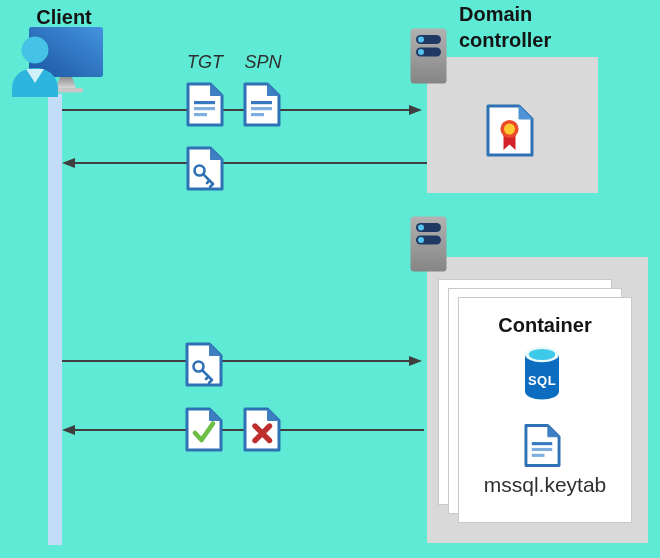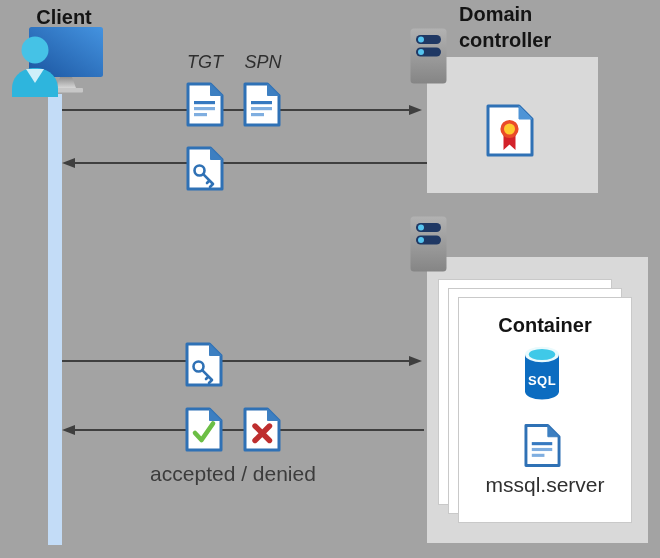--- a/index.html
+++ b/index.html
@@ -1,17 +1,17 @@
 <!DOCTYPE html>
 <html><head>
 <meta charset="utf-8">
 <style>
   html,body{margin:0;padding:0;background:#fff;}
   .canvas{
-    position:relative;width:660px;height:558px;background:#a3a3a3;
+    position:relative;width:660px;height:558px;background:#5eead4;
     font-family:"Liberation Sans",sans-serif;overflow:hidden;
   }
   .abs{position:absolute;}
   .heading{font-weight:700;font-size:20px;color:#141414;line-height:1.3;}
   .small-label{font-size:18px;color:#2e2e2e;font-style:italic;}
   .caption{font-size:21px;color:#3c3c3c;}
   .box{position:absolute;background:#D9D9D9;}
   .card{position:absolute;width:174px;height:226px;background:#ffffff;border:1px solid #c9c9c9;box-sizing:border-box;}
   .line{position:absolute;height:2px;background:#3F3F3F;}
   .ah-r{position:absolute;width:0;height:0;border-top:5px solid transparent;border-bottom:5px solid transparent;border-left:13px solid #3F3F3F;}
@@ -128,21 +128,21 @@
 
   <svg class="abs" style="left:523px;top:345px;" width="38" height="56" viewBox="0 0 38 56">
     <use href="#sym-sql"></use>
     <text class="sql-text" x="19" y="40" text-anchor="middle">SQL</text>
   </svg>
 
   <svg class="abs" style="left:524px;top:420px;" width="37" height="51" viewBox="0 0 38 45">
     <use href="#sym-doc"></use>
   </svg>
 
-  <div class="abs caption center" style="left:458px;top:473px;width:174px;color:#303030;">mssql.server</div>
+  <div class="abs caption center" style="left:458px;top:473px;width:174px;color:#303030;">mssql.keytab</div>
 
   <div class="line" style="left:62px;top:109px;width:349px;"></div>
   <div class="ah-r" style="left:409px;top:105px;"></div>
 
   <div class="line" style="left:74px;top:162px;width:353px;"></div>
   <div class="ah-l" style="left:62px;top:158px;"></div>
 
   <div class="line" style="left:62px;top:360px;width:349px;"></div>
   <div class="ah-r" style="left:409px;top:356px;"></div>
 
@@ -167,19 +167,18 @@
       <use href="#sym-doc-key"></use>
     </svg>
 
   <svg class="abs" style="left:185px;top:407px;" width="38" height="45" viewBox="0 0 38 45">
       <use href="#sym-doc-check"></use>
     </svg>
   <svg class="abs" style="left:243px;top:407px;" width="38" height="45" viewBox="0 0 38 45">
       <use href="#sym-doc-x"></use>
     </svg>
 
-  <div class="abs caption center" style="left:130px;top:462px;width:206px;">accepted / denied</div>
 
   <svg class="abs" style="left:486px;top:104px;" width="48" height="53" viewBox="0 0 48 53">
       <use href="#sym-cert"></use>
     </svg>
 
 </div>
 
 </body></html>

